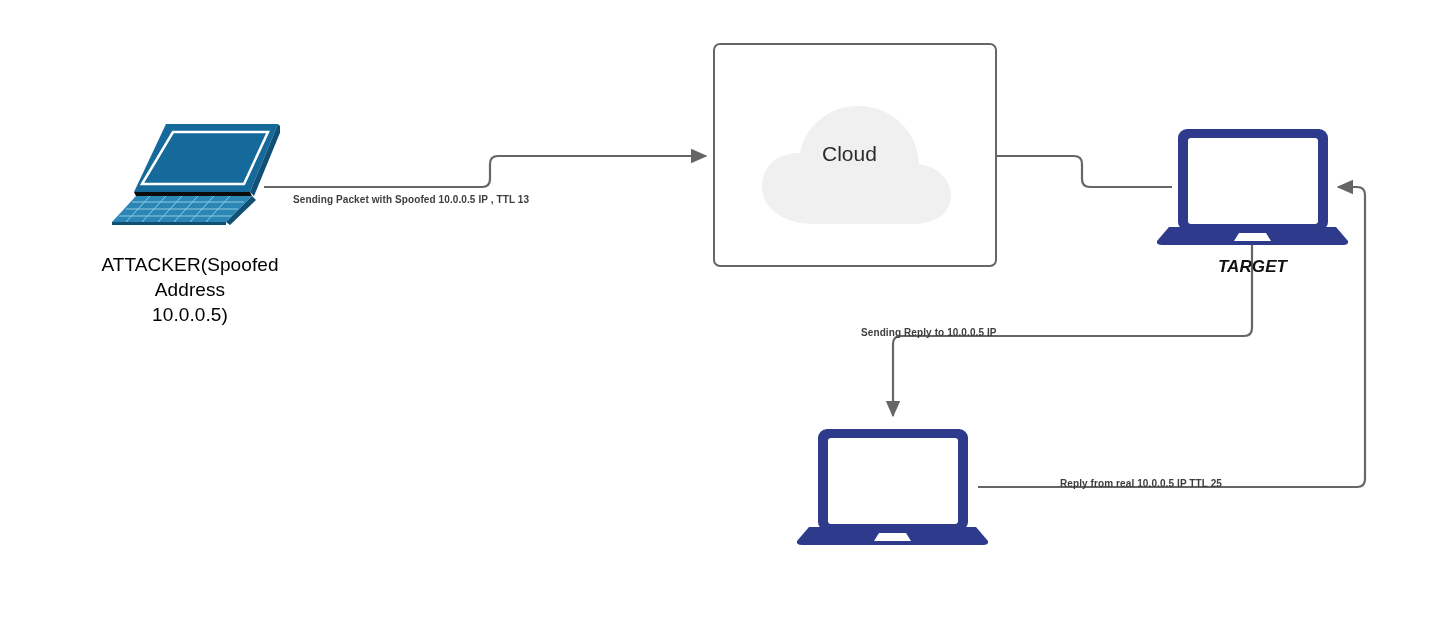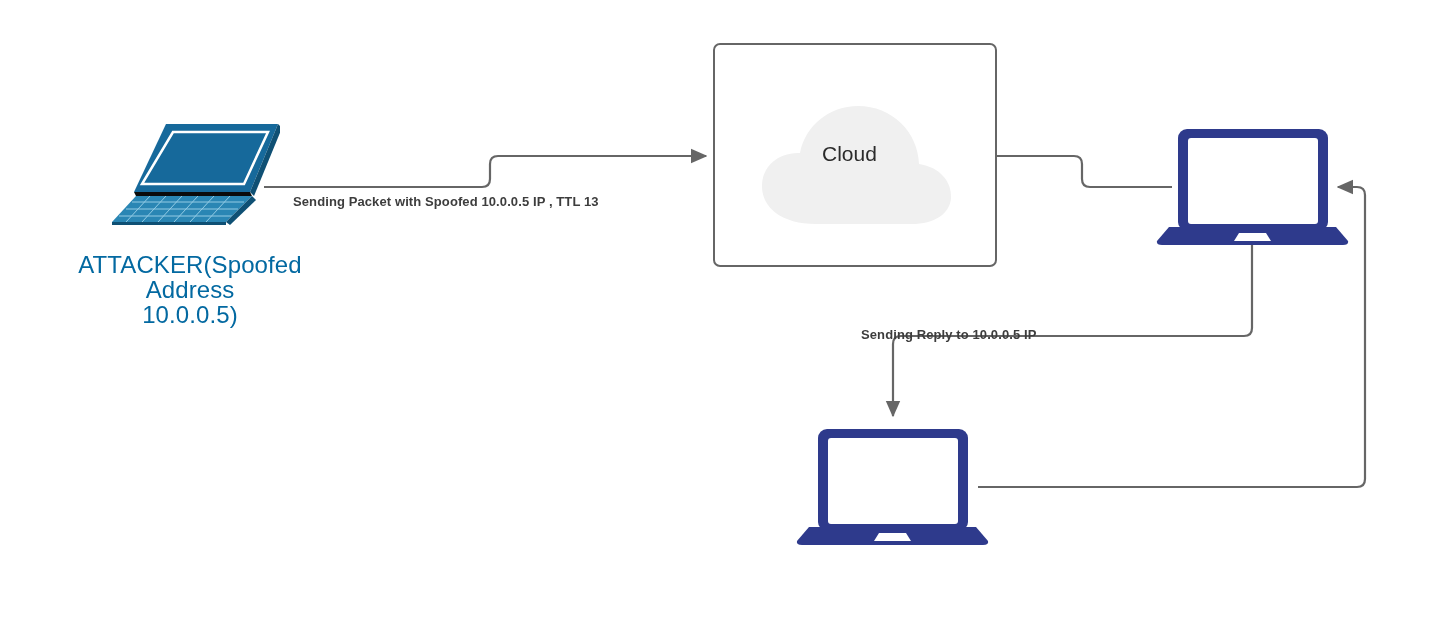--- a/index.html
+++ b/index.html
@@ -22,31 +22,31 @@
     position: absolute;
     left: 0;
     top: 0;
     width: 1449px;
     height: 622px;
   }
 
   
   .node-label {
     position: absolute;
-    color: #0369a1;
-    font-size: 24px;
+    color: #000000;
+    font-size: 19px;
     line-height: 25px;
     text-align: center;
     white-space: pre-line;
     letter-spacing: 0.1px;
   }
   .edge-label {
     position: absolute;
     color: #3d3d3d;
-    font-size: 13px;
+    font-size: 10px;
     font-weight: bold;
     white-space: nowrap;
     letter-spacing: 0.1px;
   }
   .cloud-text {
     position: absolute;
     color: #2b2b2b;
     font-size: 21px;
     white-space: nowrap;
   }
@@ -141,28 +141,30 @@
     <svg width="195" height="118" viewBox="0 0 195 118">
 
       <rect x="23" y="2" width="150" height="102" rx="9" ry="9" fill="#2e3a8c"></rect>
       <rect x="33" y="11" width="130" height="86" rx="3" ry="3" fill="#ffffff"></rect>
 
       <path d="M 14 100 L 181 100 L 193 114 Q 194 118 188 118 L 7 118 Q 1 118 2 114 Z" fill="#2e3a8c"></path>
 
       <path d="M 84 106 L 111 106 L 116 114 L 79 114 Z" fill="#ffffff"></path>
     </svg>
   </div>
+  <div class="node-label target-text" style="left:1155px; top:254px; width:195px;">TARGET</div>
 
   <div class="icon-wrap" style="left:795px; top:427px;">
     <svg width="195" height="118" viewBox="0 0 195 118">
       <rect x="23" y="2" width="150" height="102" rx="9" ry="9" fill="#2e3a8c"></rect>
       <rect x="33" y="11" width="130" height="86" rx="3" ry="3" fill="#ffffff"></rect>
       <path d="M 14 100 L 181 100 L 193 114 Q 194 118 188 118 L 7 118 Q 1 118 2 114 Z" fill="#2e3a8c"></path>
       <path d="M 84 106 L 111 106 L 116 114 L 79 114 Z" fill="#ffffff"></path>
     </svg>
   </div>
 
   <div class="edge-label" style="left:293px; top:194px;">Sending Packet with Spoofed 10.0.0.5 IP , TTL 13</div>
 
   <div class="edge-label" style="left:861px; top:327px;">Sending Reply to 10.0.0.5 IP</div>
 
+  <div class="edge-label" style="left:1060px; top:478px;">Reply from real 10.0.0.5 IP TTL 25</div>
 
 </div>
 
 </body></html>

